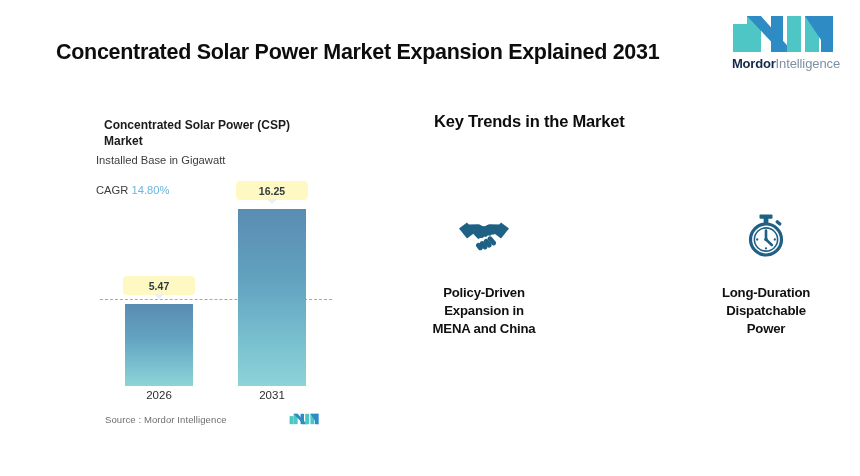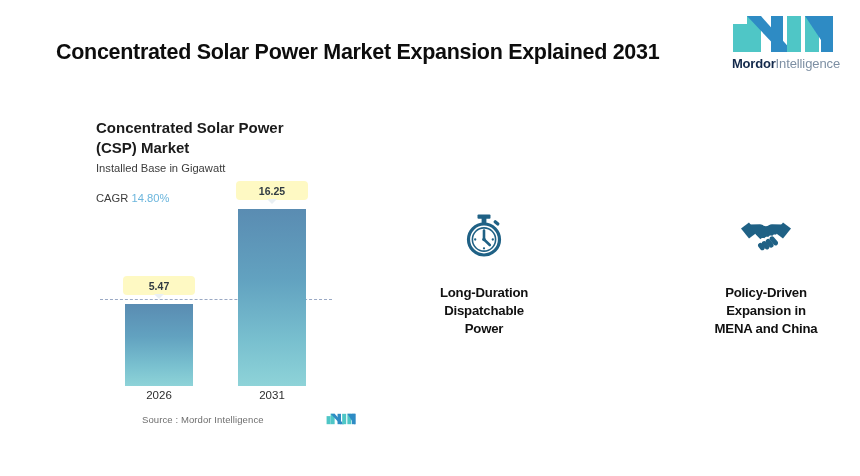--- a/index.html
+++ b/index.html
@@ -22,22 +22,22 @@
   .brand-word {
     margin-top: 3px; font-size: 13px; white-space: nowrap;
     text-align: center; line-height: 1;
   }
   .brand-word .b1 { font-weight: bold; color: #13294b; letter-spacing: -0.2px; }
   .brand-word .b2 { font-weight: normal; color: #7d8fa3; letter-spacing: -0.1px; }
 
   
   .chart-panel { position: absolute; left: 96px; top: 118px; width: 260px; }
   .ch-title {
-    font-size: 15px; font-weight: bold; color: #1b1b1b;
-    line-height: 1.3; width: 215px;
+    font-size: 12px; font-weight: bold; color: #1b1b1b;
+    line-height: 1.3; width: 215px; margin-left: 8px;
   }
   .ch-sub { margin-top: 5px; font-size: 11.2px; color: #3c3c3c; }
   .ch-cagr { margin-top: 18px; font-size: 11.2px; color: #3c3c3c; }
   .ch-cagr .val { color: #6cb6dd; }
 
   .plot { position: absolute; left: 96px; top: 186px; width: 250px; height: 200px; }
   .dashline {
     position: absolute; left: 4px; top: 113px; width: 232px; height: 0;
     border-top: 1px dashed #9aa9c4;
   }
@@ -64,21 +64,21 @@
   .xlabels { position: absolute; left: 96px; top: 389px; width: 250px; height: 18px; }
   .xlab {
     position: absolute; width: 68px; text-align: center;
     font-size: 11.5px; color: #2c2c2c;
   }
   .xlab.x1 { left: 29px; }
   .xlab.x2 { left: 142px; }
 
   .source {
     position: absolute; left: 105px; top: 412px;
-    display: flex; align-items: center; gap: 6px; margin-left: 37px;
+    display: flex; align-items: center; gap: 6px;
   }
   .source-txt { font-size: 9.5px; color: #6e6e6e; letter-spacing: 0.1px; }
   .source-mark { margin-left: 56px; width: 30px; height: 14px; display: block; }
 
   
   .trends-title {
     position: absolute; left: 434px; top: 112px;
     font-size: 16.5px; font-weight: bold; color: #0d0d0d;
     letter-spacing: -0.2px;
   }
@@ -148,42 +148,23 @@
       <polygon points="16,2 16,38 30,38 30,2" fill="#4fc6c6"></polygon>
       <polygon points="16,2 50,38 62,38 30,2" fill="#2e8bc4"></polygon>
       <polygon points="40,2 40,38 52,38 52,2" fill="#2e8bc4"></polygon>
       <polygon points="56,2 56,38 70,38 70,2" fill="#4fc6c6"></polygon>
       <polygon points="74,2 74,38 88,38 88,2" fill="#4fc6c6"></polygon>
       <polygon points="74,2 98,38 102,38 102,2" fill="#2e8bc4"></polygon>
       <polygon points="90,2 90,38 102,38 102,2" fill="#2e8bc4"></polygon>
     </svg>
   </div>
 
+  <div class="trends-title">Key Trends in the Market</div>
 
   <div class="trends-row">
-
-    <div class="trend">
-      <div class="trend-icon">
-        <svg width="44" height="48" viewBox="0 0 44 48">
-          <g fill="none" stroke="#1f6185" stroke-width="3.2">
-            <circle cx="22" cy="27.5" r="15.5"></circle>
-            <circle cx="22" cy="27.5" r="11.6" stroke-width="1.6"></circle>
-          </g>
-          <rect x="15.5" y="2.5" width="13" height="4.2" rx="1" fill="#1f6185"></rect>
-          <rect x="19.6" y="5.5" width="4.8" height="5.5" fill="#1f6185"></rect>
-          <rect x="31.3" y="9.2" width="6.4" height="3.4" rx="1.4" fill="#1f6185" transform="rotate(40 34.5 10.9)"></rect>
-          <path d="M22 18.5 L22 27.5 L27.8 33" stroke="#1f6185" stroke-width="2.6" stroke-linecap="round" fill="none"></path>
-          <circle cx="22" cy="27.5" r="1.8" fill="#1f6185"></circle>
-          <circle cx="13.2" cy="27.5" r="1.15" fill="#1f6185"></circle>
-          <circle cx="30.8" cy="27.5" r="1.15" fill="#1f6185"></circle>
-          <circle cx="22" cy="36.3" r="1.15" fill="#1f6185"></circle>
-        </svg>
-      </div>
-      <div class="trend-label">Long-Duration Dispatchable Power</div>
-    </div>
 
     <div class="trend">
       <div class="trend-icon">
         <svg width="52" height="34" viewBox="0 0 52 34">
           <g fill="#1f6185">
             <polygon points="1,9.5 9,3.5 17,13.5 9,19.5"></polygon>
             <polygon points="51,9.5 43,3.5 35,13.5 43,19.5"></polygon>
             <path d="M9.5,5.5 L20,5.2 C22.5,5.2 23.5,7.2 25.8,7.2 C28.2,7.2 29.5,5.2 32,5.2 L42.5,5.5
                      L36,15.8 C34.5,15 32.8,15.6 32.1,17 C30.6,16.1 28.9,16.7 28.2,18.1
                      C26.7,17.3 25,17.9 24.3,19.3 C22.9,18.5 21.2,19 20.4,20.3
@@ -195,16 +176,36 @@
             <path d="M22.7,22.6 C23.8,21.7 25.3,21.9 26.1,23 L29,26.5 C29.8,27.6 29.6,29.1 28.5,29.9
                      C27.4,30.8 25.9,30.6 25.1,29.5 L22.2,26 C21.4,24.9 21.6,23.4 22.7,22.6 Z"></path>
             <path d="M18.9,24.4 C20,23.5 21.5,23.7 22.3,24.8 L24.4,27.4 C25.2,28.5 25,30 23.9,30.8
                      C22.8,31.7 21.3,31.5 20.5,30.4 L18.4,27.8 C17.6,26.7 17.8,25.2 18.9,24.4 Z"></path>
           </g>
         </svg>
       </div>
       <div class="trend-label">Policy-Driven Expansion in MENA and China</div>
     </div>
 
+    <div class="trend">
+      <div class="trend-icon">
+        <svg width="44" height="48" viewBox="0 0 44 48">
+          <g fill="none" stroke="#1f6185" stroke-width="3.2">
+            <circle cx="22" cy="27.5" r="15.5"></circle>
+            <circle cx="22" cy="27.5" r="11.6" stroke-width="1.6"></circle>
+          </g>
+          <rect x="15.5" y="2.5" width="13" height="4.2" rx="1" fill="#1f6185"></rect>
+          <rect x="19.6" y="5.5" width="4.8" height="5.5" fill="#1f6185"></rect>
+          <rect x="31.3" y="9.2" width="6.4" height="3.4" rx="1.4" fill="#1f6185" transform="rotate(40 34.5 10.9)"></rect>
+          <path d="M22 18.5 L22 27.5 L27.8 33" stroke="#1f6185" stroke-width="2.6" stroke-linecap="round" fill="none"></path>
+          <circle cx="22" cy="27.5" r="1.8" fill="#1f6185"></circle>
+          <circle cx="13.2" cy="27.5" r="1.15" fill="#1f6185"></circle>
+          <circle cx="30.8" cy="27.5" r="1.15" fill="#1f6185"></circle>
+          <circle cx="22" cy="36.3" r="1.15" fill="#1f6185"></circle>
+        </svg>
+      </div>
+      <div class="trend-label">Long-Duration Dispatchable Power</div>
+    </div>
+
 
   </div>
 
 </div>
 
 </body></html>

